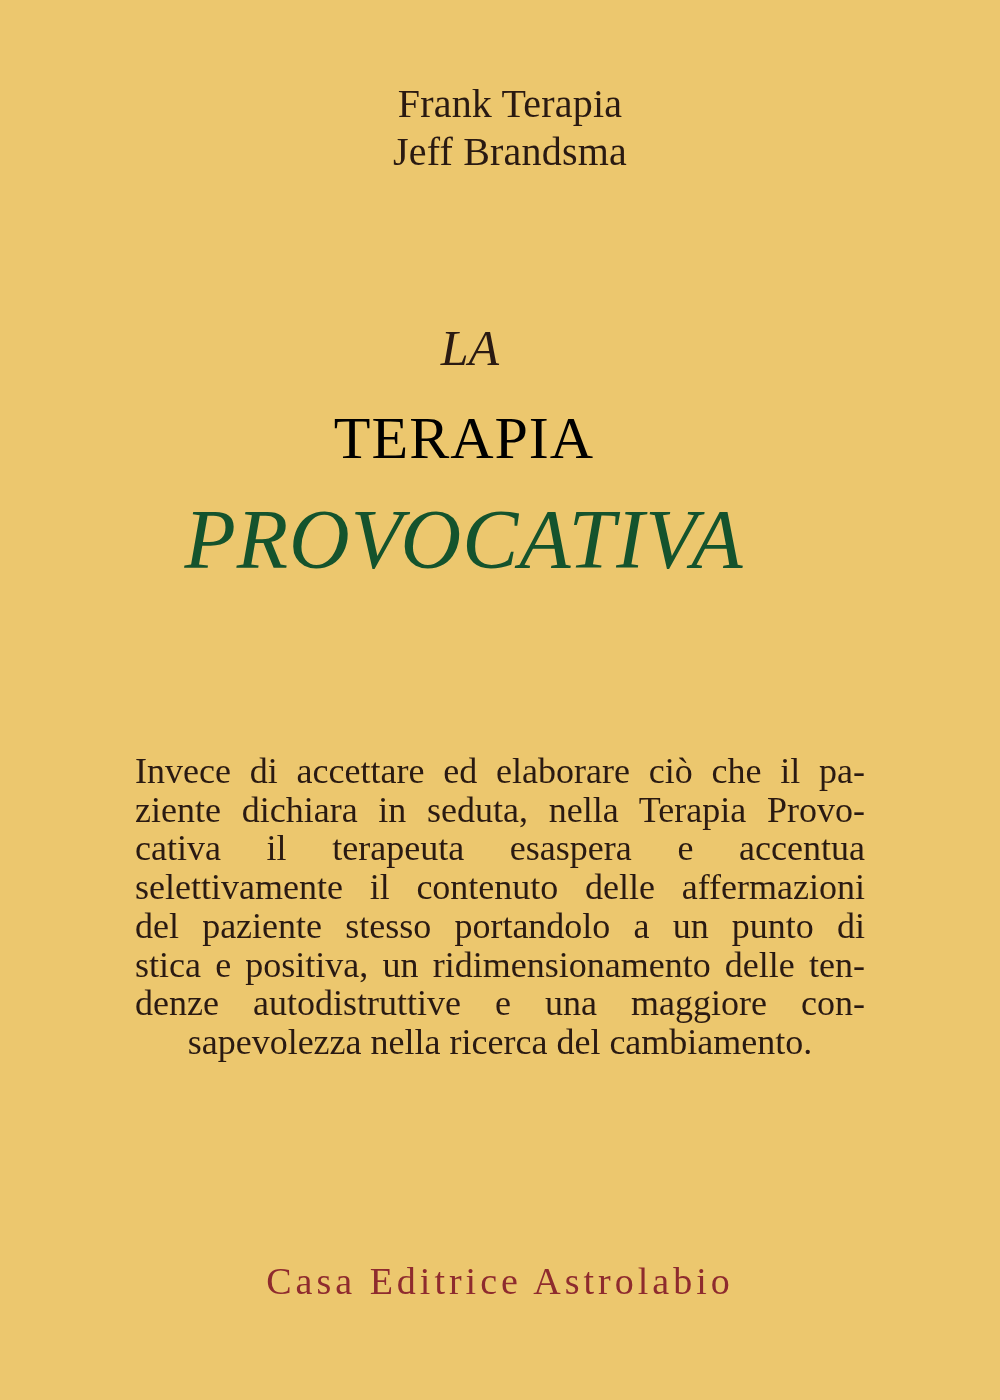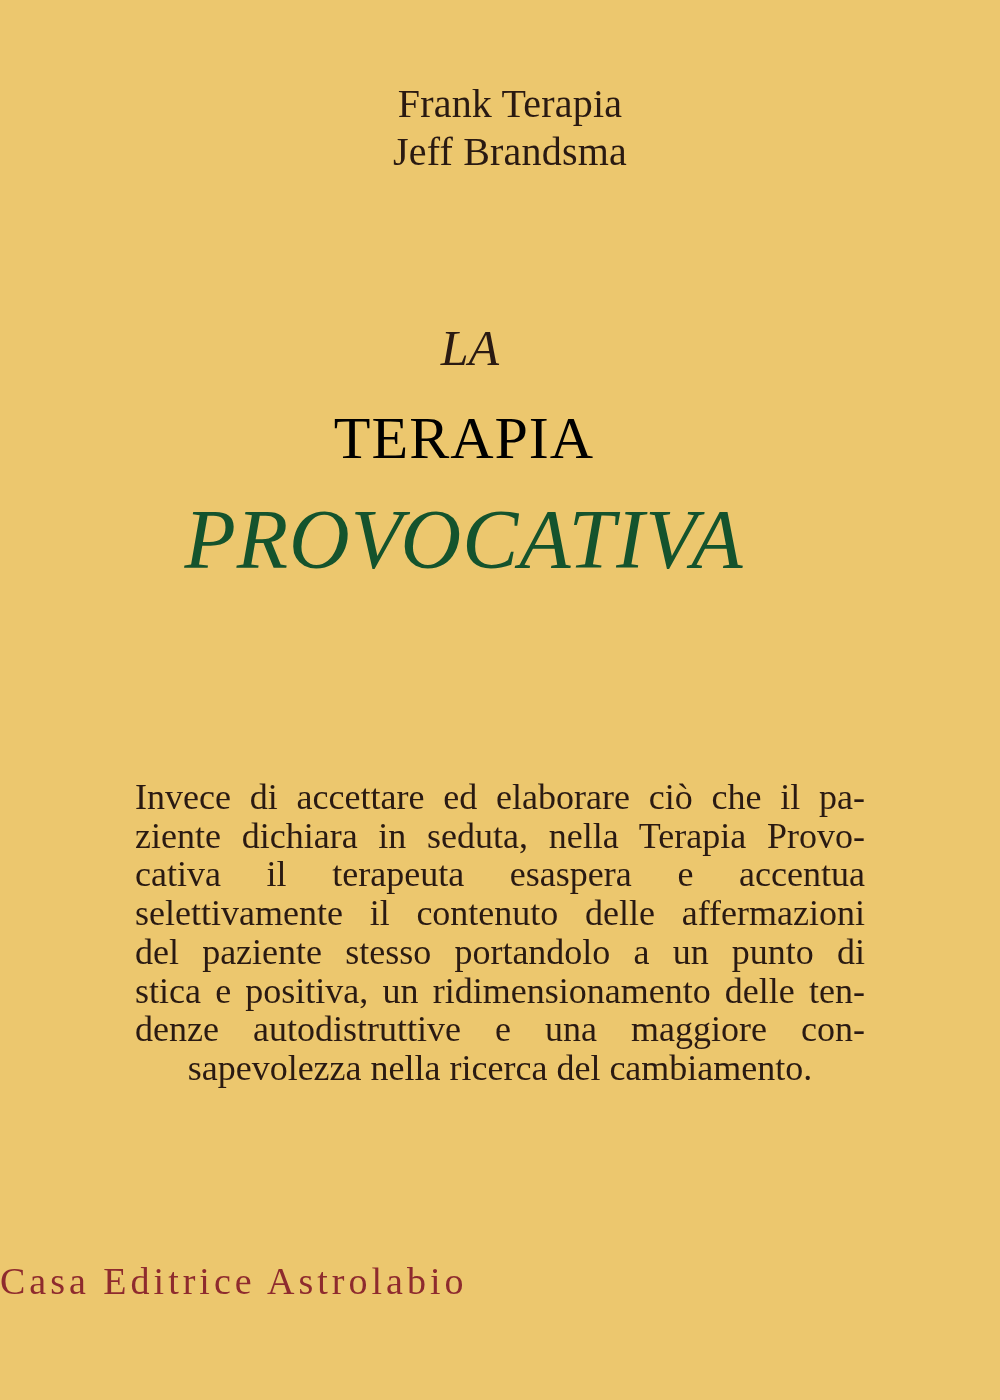--- a/index.html
+++ b/index.html
@@ -33,28 +33,29 @@
     font-size: 60px; line-height: 104px;
     margin-top: 8px;
     letter-spacing: 1px;
   }
   .title-sub {
     color: #14532d; font-style: italic;
     font-size: 84px; line-height: 100px;
     letter-spacing: 1px;
   }
   .blurb {
-    position: absolute; top: 778px; left: 135px; width: 730px;
+    position: absolute; top: 752px; left: 135px; width: 730px;
     color: #2a1a12;
     font-size: 36px; line-height: 38.7px;
   }
   .blurb .line { display: block; text-align: justify; text-align-last: justify; white-space: nowrap; }
   .blurb .line.last { text-align: center; text-align-last: center; }
   .publisher {
     position: absolute; top: 1258px; left: 0; width: 1000px;
+    text-align: center;
     color: #8e2b2e;
     font-size: 38px; line-height: 46px;
     letter-spacing: 4px;
   }
 </style>
 </head>
 <body>
 
 <div class="cover">
   <div class="authors">

